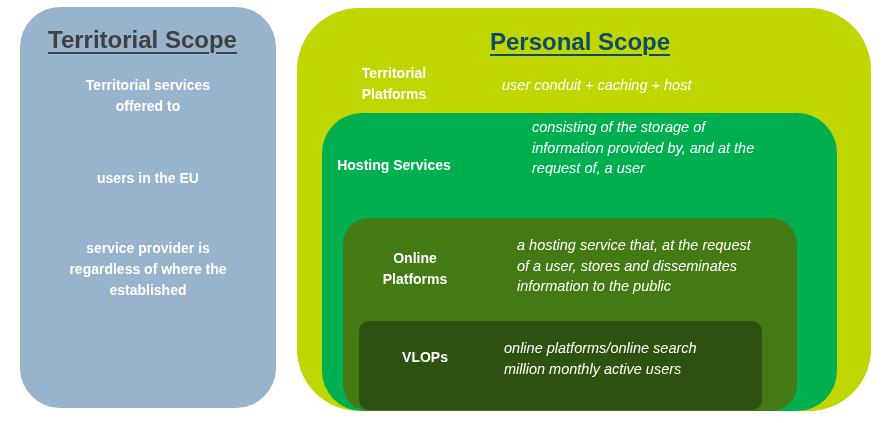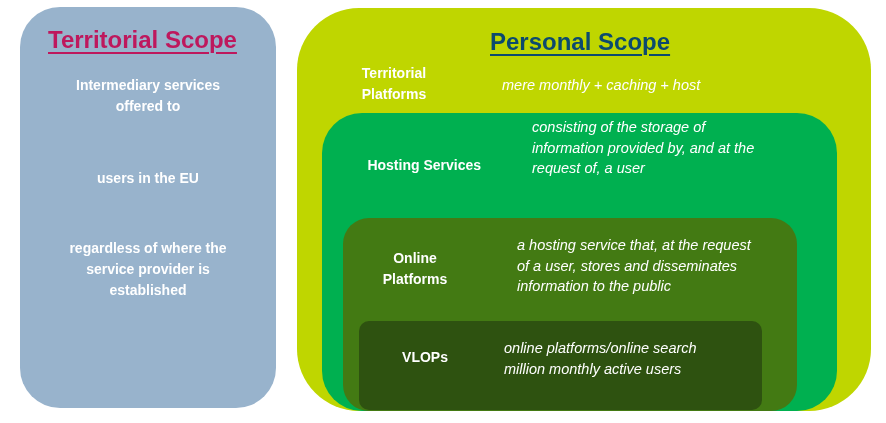--- a/index.html
+++ b/index.html
@@ -24,51 +24,51 @@
   .desc { position: absolute; color: #ffffff; font-style: italic; font-size: 14.5px;
           line-height: 20.5px; white-space: nowrap; }
   .lefttext { position: absolute; left: 20px; width: 256px; color: #ffffff;
               font-weight: bold; font-size: 14px; text-align: center; line-height: 21px; }
   .lefttext span { display: block; }
 </style>
 </head>
 <body>
 
 <div class="box territorial" style="background: rgb(152, 179, 204);"></div>
-<div class="title" style="left: 48px; top: 26px; color: #be185d;">Territorial Scope</div>
+<div class="title" style="left: 48px; top: 26px; color: #404040;">Territorial Scope</div>
 
 <div class="lefttext" style="top:75px;">
-  <span>Intermediary services</span>
+  <span>Territorial services</span>
   <span>offered to</span>
 </div>
 <div class="lefttext" style="top:168px;">
   <span>users in the EU</span>
 </div>
 <div class="lefttext" style="top:238px;">
+  <span>service provider is</span>
   <span>regardless of where the</span>
-  <span>service provider is</span>
   <span>established</span>
 </div>
 
 <div class="box personal" style="background: rgb(191, 214, 0);"></div>
 <div class="box hosting" style="background: rgb(0, 176, 80);"></div>
 <div class="box platforms" style="background: rgb(67, 122, 19);"></div>
 <div class="box vlops" style="background: rgb(46, 82, 16);"></div>
 
 <div class="title" style="left: 490px; top: 28px; color: #0c4a6e;">Personal Scope</div>
 
 <div class="lbl" style="left:330px; top:63px; width:128px;">
   <div>Territorial</div>
   <div>Platforms</div>
 </div>
 <div class="desc" style="left:502px; top:75px;">
-  <div>mere monthly + caching + host</div>
+  <div>user conduit + caching + host</div>
 </div>
 
-<div class="lbl" style="left:341px; top:155px; width:140px;text-align:right;">
+<div class="lbl" style="left:324px; top:155px; width:140px;">
   <div>Hosting Services</div>
 </div>
 <div class="desc" style="left:504px; top:117px;margin-left:28px;">
   <div>consisting of the storage of</div>
   <div>information provided by, and at the</div>
   <div>request of, a user</div>
 </div>
 
 <div class="lbl" style="left:365px; top:248px; width:100px;">
   <div>Online</div>

